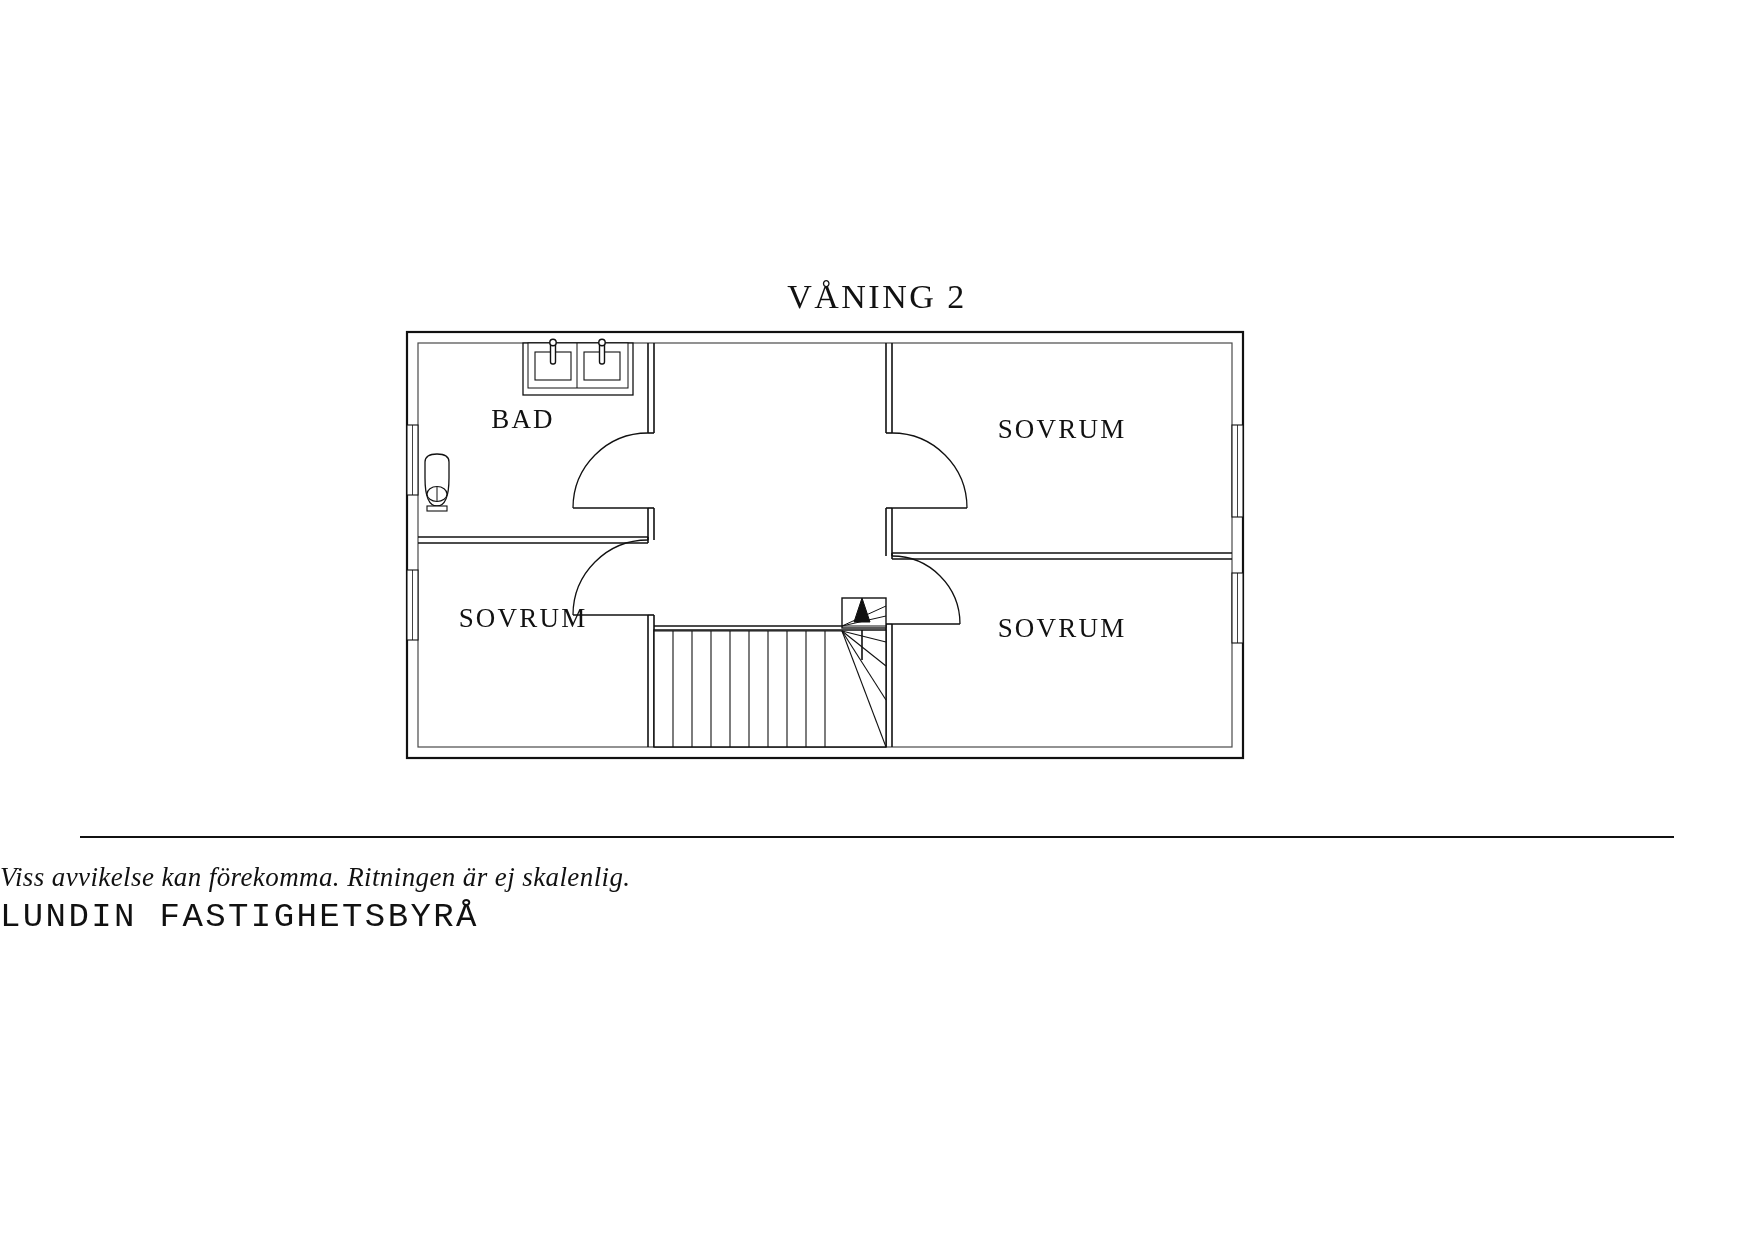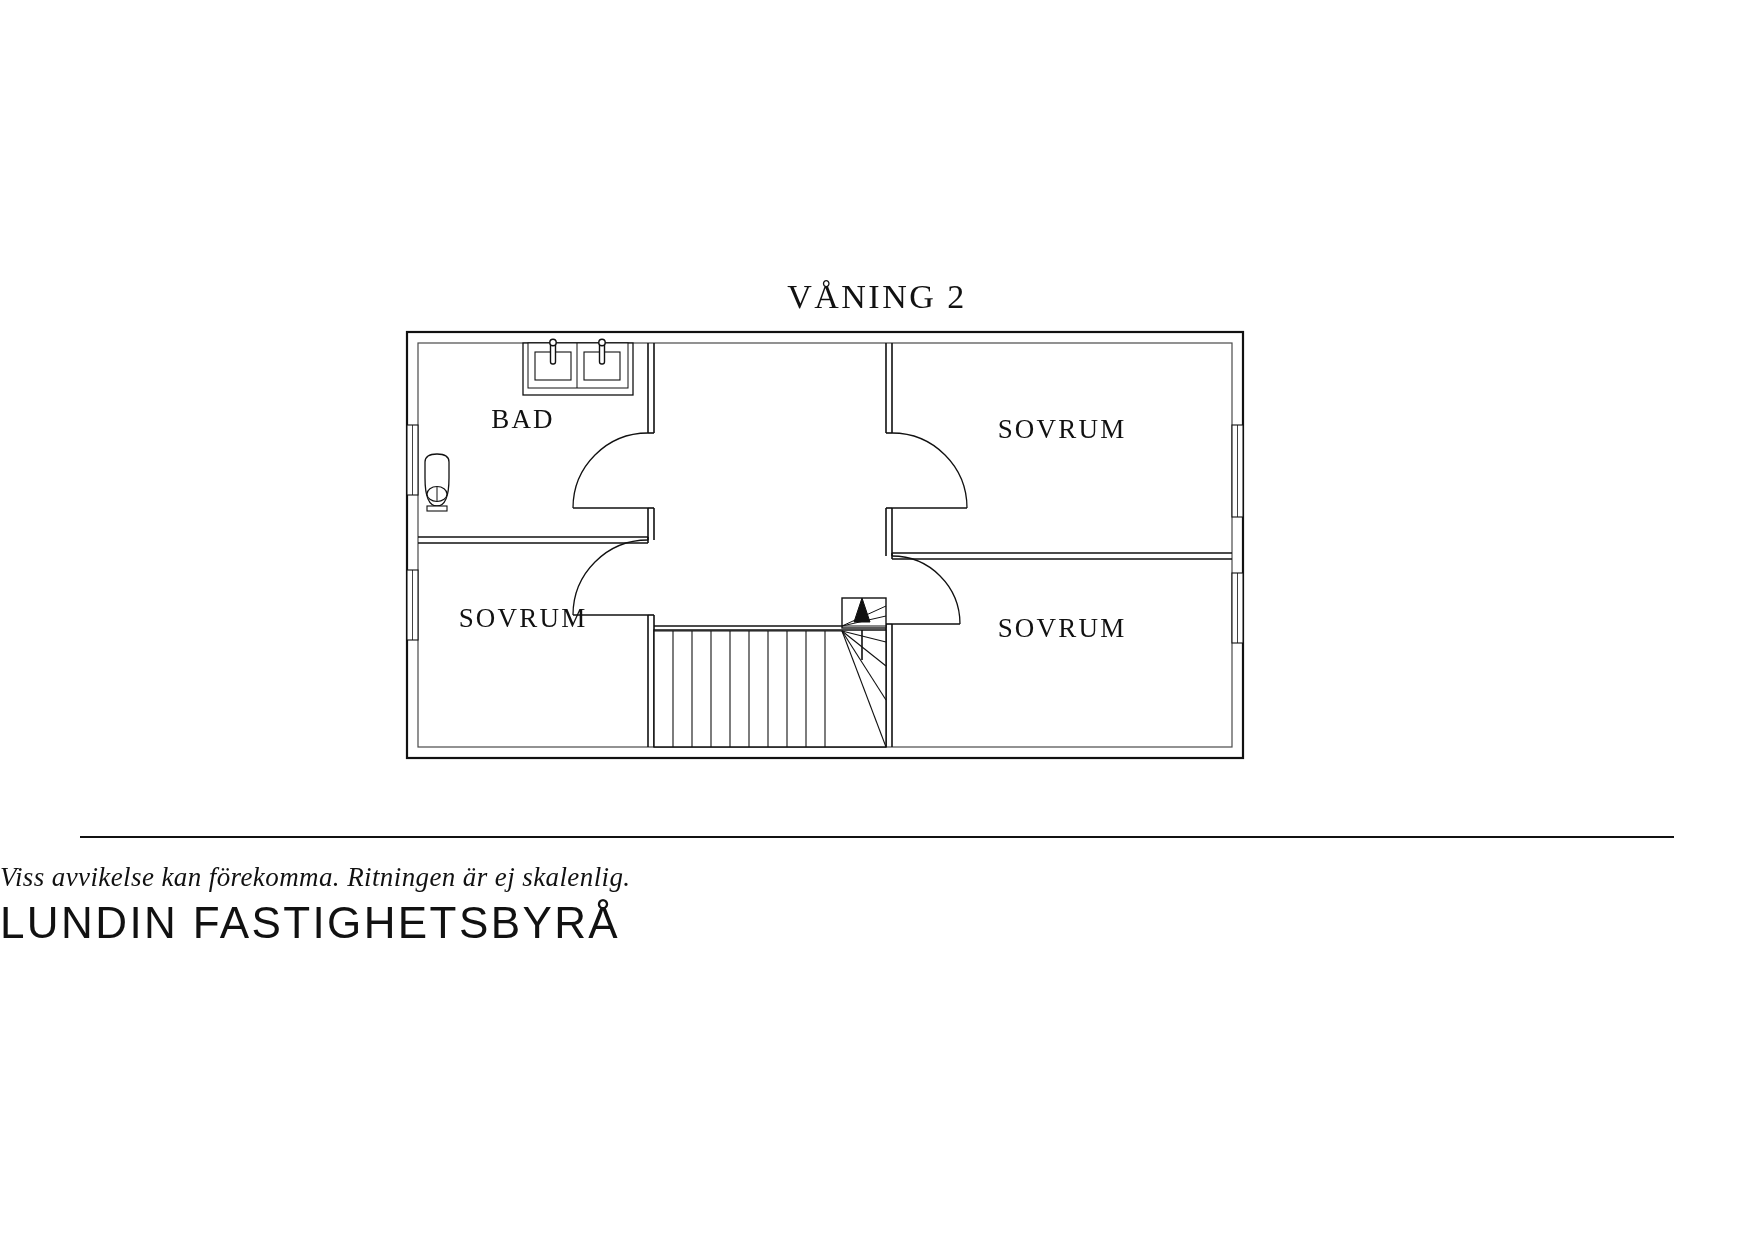--- a/index.html
+++ b/index.html
@@ -62,22 +62,22 @@
   .footer-note {
     font-family: "Liberation Serif", "DejaVu Serif", serif;
     font-style: italic;
     font-size: 27px;
     letter-spacing: 0.4px;
     color: #111111;
     line-height: 1.15;
   }
   .footer-brand {
     margin-top: 6px;
-    font-family: Liberation Sans, sans-serif;
-    font-size: 44px;
+    font-family: Liberation Mono, monospace;
+    font-size: 34px;
     letter-spacing: 2.4px;
     color: #111111;
     line-height: 1.1;
   }
 </style>
 </head>
 <body>
 
 <div id="page">
 

